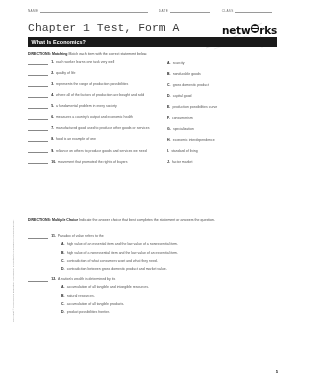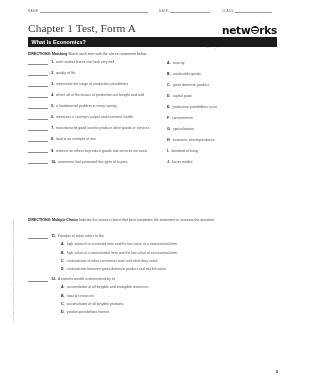--- a/index.html
+++ b/index.html
@@ -49,35 +49,34 @@
 
   
   .title {
     position: absolute;
     left: 28px;
     top: 22px;
     font-size: 11.4px;
     font-weight: 400;
     letter-spacing: .05px;
     color: #3a3a3a;
-    font-family: Liberation Serif, serif;
+    font-family: Liberation Mono, monospace;
   }
 
   
   .logo {
     position: absolute;
     right: 21px;
     top: 24px;
     font-size: 10.5px;
     font-weight: bold;
     letter-spacing: -.25px;
     color: #111;
     font-family: "DejaVu Sans", sans-serif;
     display: flex;
-    align-items: center;
   }
   .logo .globe {
     display: inline-block;
     width: 6.4px; height: 6.4px;
     border-radius: 50%;
     background:
       repeating-linear-gradient(to bottom, #111 0 .55px, transparent .55px 1.55px);
     border: .7px solid #111;
     margin: 0 .3px;
     position: relative;

